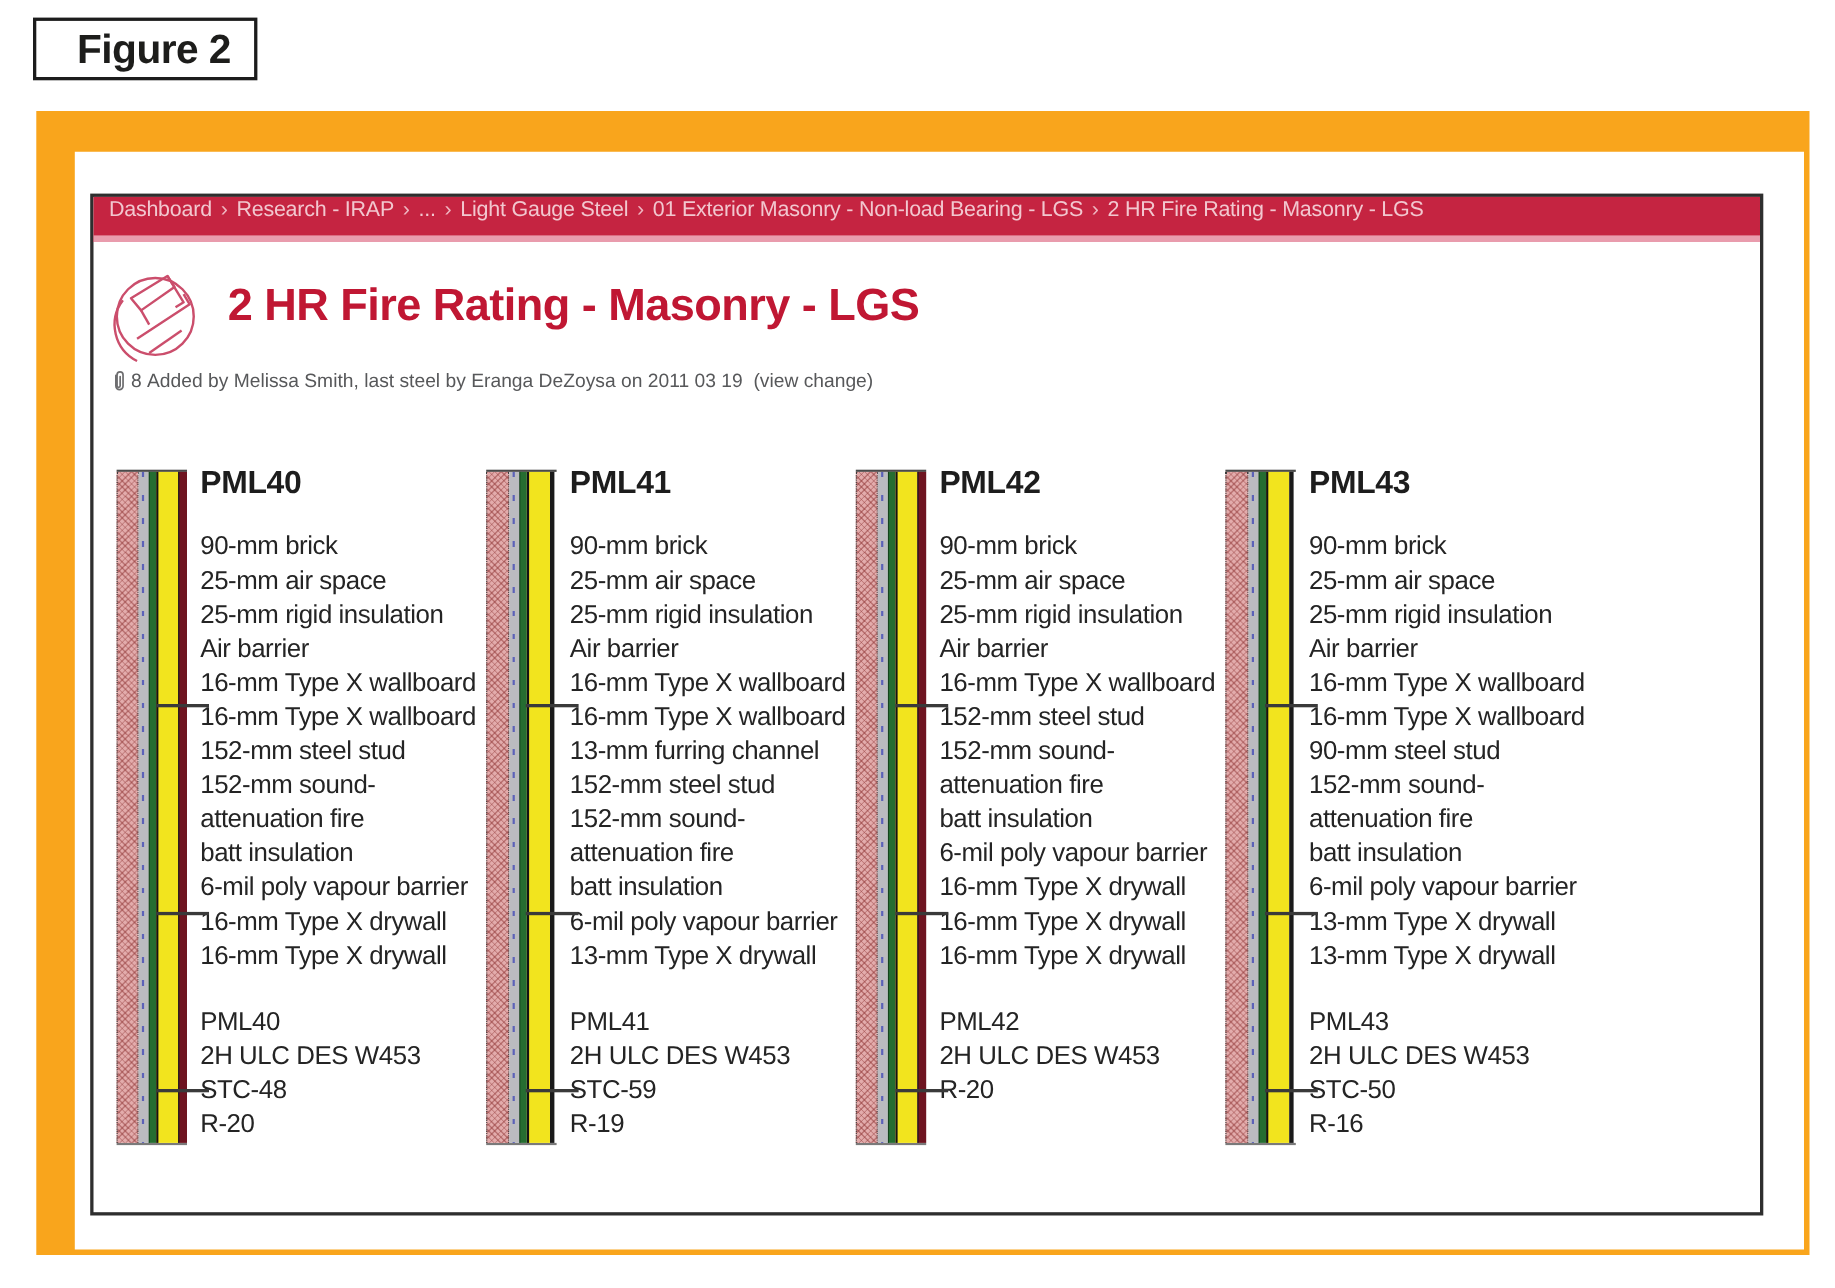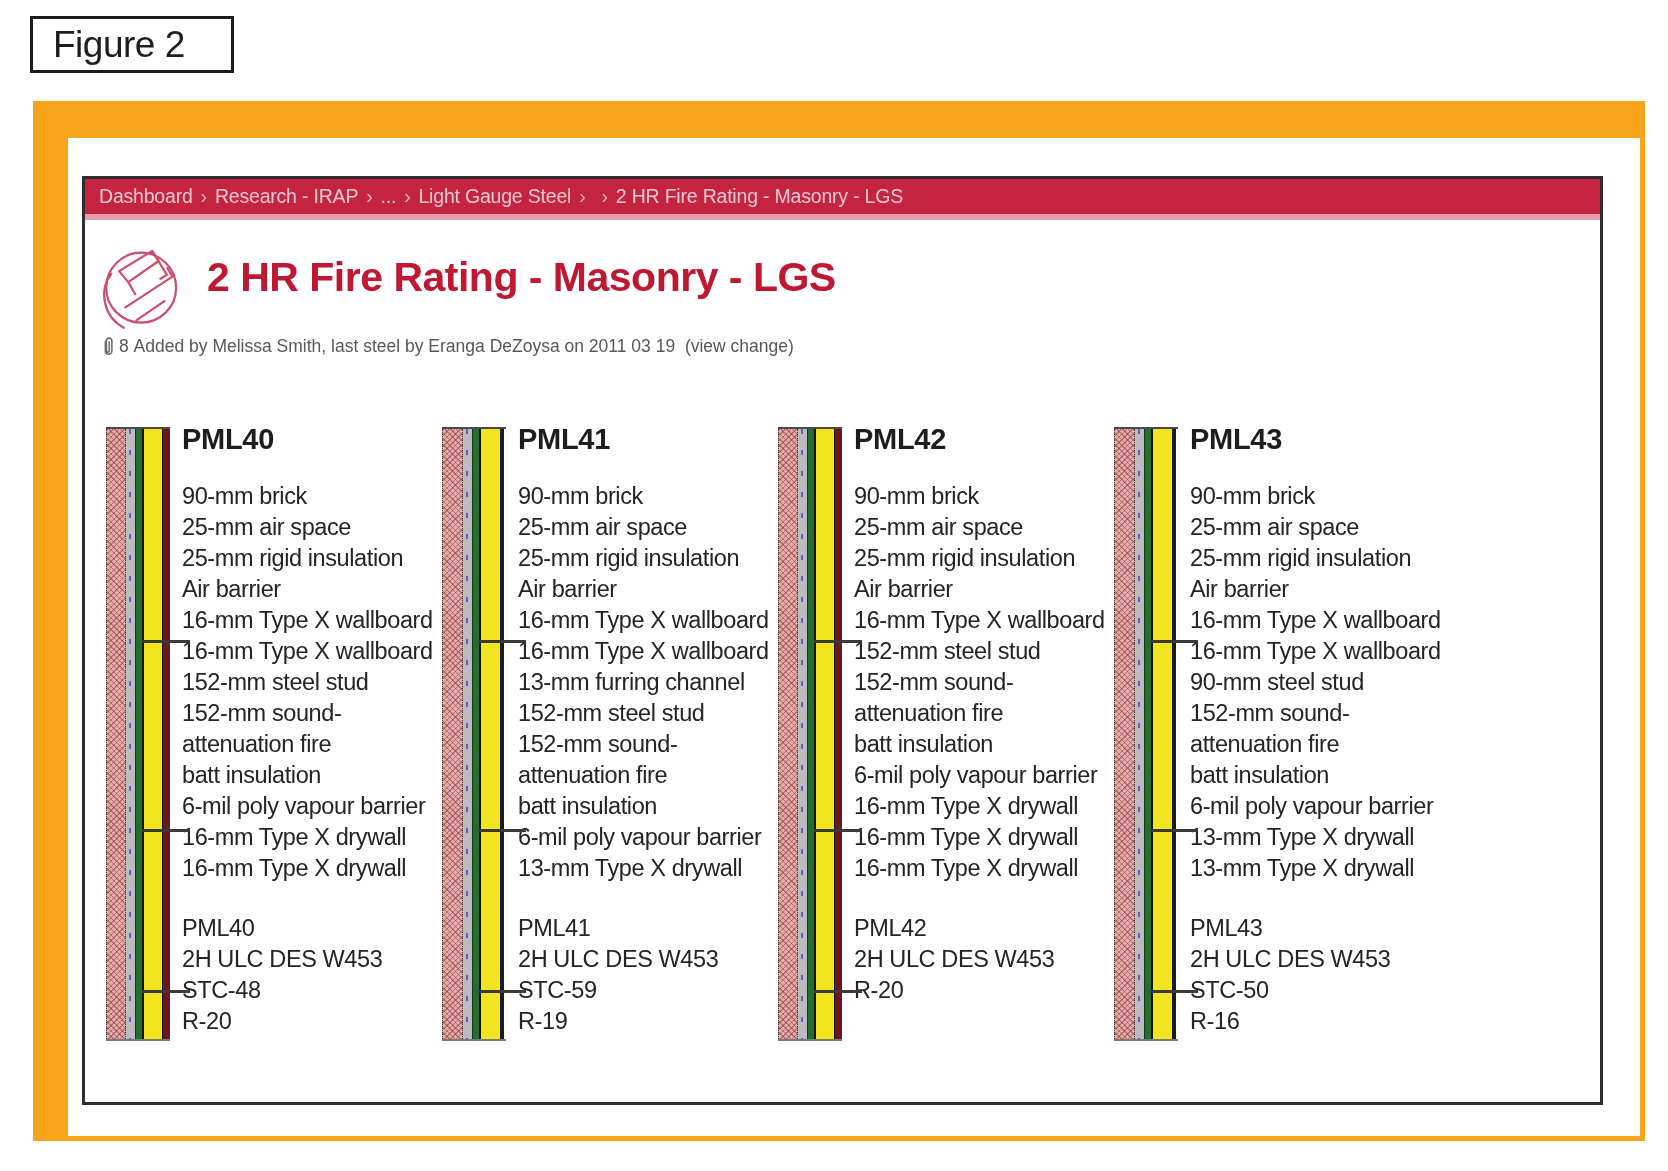--- a/index.html
+++ b/index.html
@@ -9,38 +9,38 @@
   }
   *{box-sizing:border-box}
   html,body{margin:0;padding:0}
   body{
     width:1668px;height:1171px;position:relative;background:#fff;overflow:hidden;
     font-family:"Liberation Sans", sans-serif;color:var(--ink);
   }
   
   .figure-label{
     position:absolute;left:30px;top:16px;width:204px;height:57px;
-    border:3px solid #1c1c1c;display:flex;align-items:center;padding-left:20px;
-    font-size:37px;font-weight:normal;color:#1d1d1b;letter-spacing:-0.5px;background:#fff;
+    border:3px solid #1c1c1c;display:flex;align-items:center;padding-left:37px;
+    font-size:37px;font-weight:bold;color:#1d1d1b;letter-spacing:-0.5px;background:#fff;
   }
   
   .frame{
     position:absolute;left:33px;top:101px;width:1612px;height:1040px;
     border-style:solid;border-color:var(--orange);
     border-width:37px 5px 5px 35px;background:#fff;
   }
   
   .shot{
     position:absolute;left:82px;top:176px;width:1521px;height:929px;
     border:3px solid #2e2e2e;background:#fff;
   }
   
   .crumbbar{
     height:41px;background:var(--crimson);position:relative;
-    display:flex;align-items:center;padding:0 6px 6px 14px;
+    display:flex;padding:0 6px 6px 14px;
     font-size:19.5px;color:var(--crumb-text);letter-spacing:-0.2px;white-space:nowrap;overflow:hidden;
   }
   .crumbbar::after{content:"";position:absolute;left:0;right:0;bottom:0;height:6px;background:var(--crumb-strip)}
   .bc-item{cursor:pointer}
   .bc-sep{margin:0 8px;color:#EFB6C1}
   
   .title-row{display:flex;margin:14px 0 0 12px}
   .logo-icon{width:92px;height:100px;flex:0 0 auto}
   .page-title{
     font-size:41px;font-weight:bold;color:var(--title-red);
@@ -98,20 +98,21 @@
 
   <div class="crumbbar">
       <span class="bc-item">Dashboard</span>
       <span class="bc-sep">›</span>
       <span class="bc-item">Research - IRAP</span>
       <span class="bc-sep">›</span>
       <span class="bc-item">...</span>
       <span class="bc-sep">›</span>
       <span class="bc-item">Light Gauge Steel</span>
       <span class="bc-sep">›</span>
+      <span class="bc-item">01 Exterior Masonry - Non-load Bearing - LGS</span>
       <span class="bc-sep">›</span>
       <span class="bc-item">2 HR Fire Rating - Masonry - LGS</span>
     </div>
 
   <div class="title-row">
     <svg class="logo-icon" viewBox="0 0 100 108" fill="none" stroke="#cb4e6c" stroke-width="2.4" stroke-linejoin="round">
       <circle cx="48" cy="58" r="38"></circle>
       <path d="M16,42 a40,40 0 0 0 14,60"></path>
       <path d="M24,40 L60,18 l7,11 L34,52 z"></path>
       <path d="M60,18 l16,26 -8,5"></path>

